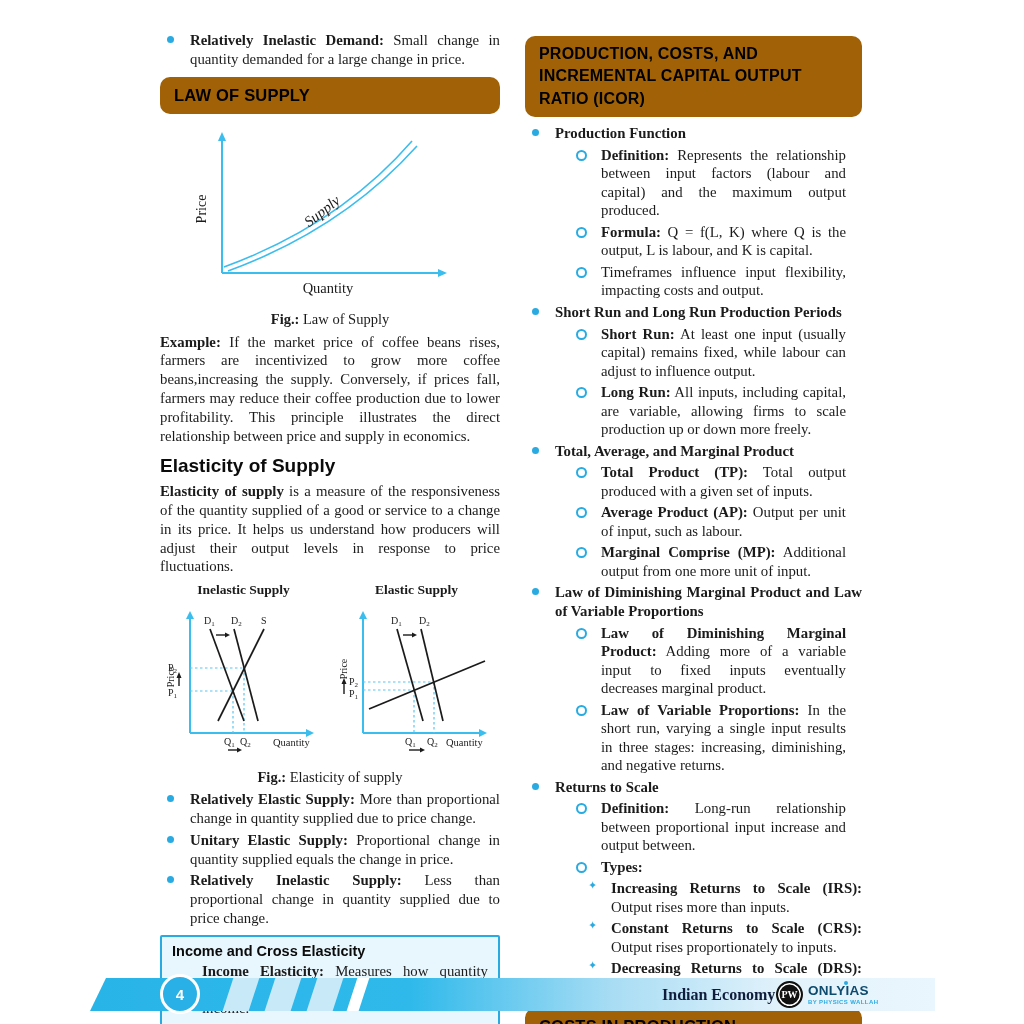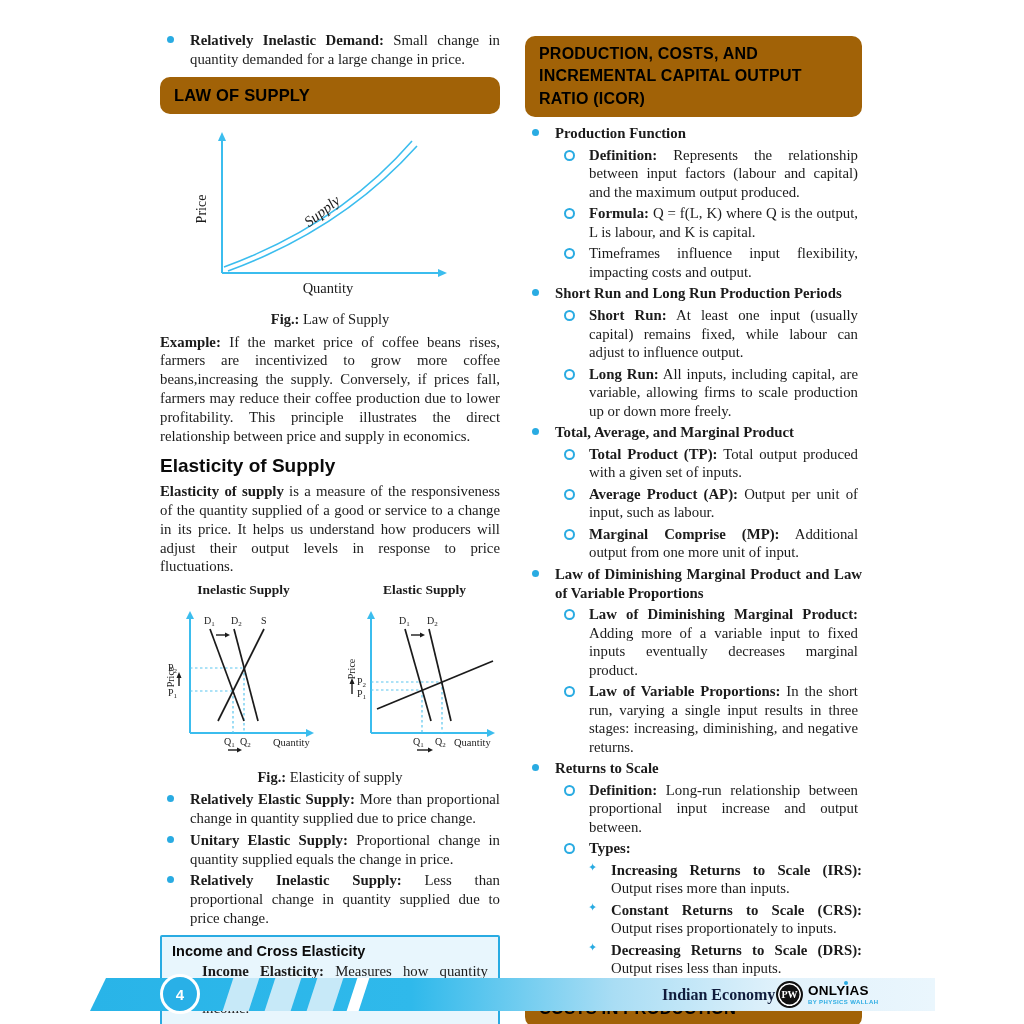--- a/index.html
+++ b/index.html
@@ -13,42 +13,42 @@
   .col-right{width:337px;flex:0 0 337px;}
 
   
   p.body{font-size:14.8px;line-height:1.27;text-align:justify;margin:5px 0 6px;}
   .b{font-weight:bold;}
   .li{position:relative;padding-left:30px;text-align:justify;
       font-size:14.8px;line-height:1.27;margin:3px 0;}
   .li .dot{position:absolute;left:7px;top:5px;width:7px;height:7px;border-radius:50%;
       background:#29ABE2;}
   .li2{position:relative;padding-left:60px;text-align:justify;
-      font-size:14.8px;line-height:1.25;margin:3px 4px;}
+      font-size:14.8px;line-height:1.25;margin:3px 16px;}
   .li2 .ring{position:absolute;left:35px;top:4px;width:7px;height:7px;border-radius:50%;
       border:2px solid #29ABE2;background:#fff;}
   .li3{position:relative;padding-left:86px;text-align:justify;
       font-size:14.8px;line-height:1.25;margin:3px 0;}
   .li3 .dia{position:absolute;left:63px;top:0;color:#29ABE2;font-size:11px;font-family:"DejaVu Sans",sans-serif;}
 
   
   .banner{
     background:#a16207;color:#000;border-radius:10px;
     font-family:"Liberation Sans",sans-serif;font-weight:bold;font-size:16.5px;
     padding:7px 14px;margin:8px 0 7px;line-height:1.4;letter-spacing:.2px;
   }
   .h2{font-family:"Liberation Sans",sans-serif;font-weight:bold;font-size:19px;
       margin:10px 0 3px;color:#0b0b0b;}
   .h3{font-family:"Liberation Sans",sans-serif;font-weight:bold;font-size:17px;
       margin:8px 0 4px;color:#0b0b0b;}
 
   
   .fig-wrap{text-align:center;margin:4px 0 2px;}
   .fig-caption{text-align:center;font-size:14.5px;margin:12px 0 4px;}
-  .minifigs{display:flex;gap:14px;margin-top:4px;}
+  .minifigs{display:flex;gap:6px;margin-top:4px;}
   .minifig-block{width:167px;}
   .minifig-title{text-align:center;font-weight:bold;font-size:13.5px;margin-bottom:1px;}
   svg{display:block;}
   svg text{font-family:"Liberation Serif",serif;fill:#1b1b1b;}
 
   
   .infobox{border:2px solid #29ABE2;background:#E8F6FD;border-radius:2px;
       padding:6px 10px 8px;margin-top:7px;}
   .infobox .title{font-family:"Liberation Sans",sans-serif;font-weight:bold;
       font-size:14.5px;margin-bottom:3px;color:#0b0b0b;}
@@ -68,21 +68,21 @@
     display:flex;align-items:center;justify-content:center;
     color:#fff;font-family:"Liberation Sans",sans-serif;font-weight:bold;font-size:15px;}
   .f-book{position:absolute;left:662px;top:986px;font-weight:bold;font-size:16px;color:#101C3C;}
   .f-logo{position:absolute;left:776px;top:981px;display:flex;align-items:center;gap:5px;}
   .pw-circle{width:27px;height:27px;border-radius:50%;background:#111;border:2px solid #111;
     box-shadow:inset 0 0 0 1.5px #fff;box-sizing:border-box;
     display:flex;align-items:center;justify-content:center;
     color:#fff;font-size:10px;font-weight:bold;letter-spacing:0;}
   .brand{display:flex;flex-direction:column;line-height:1;}
   .brand-top{font-family:"Liberation Sans",sans-serif;font-weight:bold;font-size:13.5px;
-    color:#000000;letter-spacing:.3px;position:relative;}
+    color:#0c4a6e;letter-spacing:.3px;position:relative;}
   .brand-dot{position:absolute;left:36px;top:-3px;width:4px;height:4px;border-radius:50%;background:#29ABE2;}
   .brand-tag{font-family:"Liberation Sans",sans-serif;font-weight:bold;font-size:6px;
     color:#29ABE2;letter-spacing:.4px;margin-top:2px;}
 </style>
 </head>
 <body>
 
 <div class="content">
 
   <div class="col-left">

